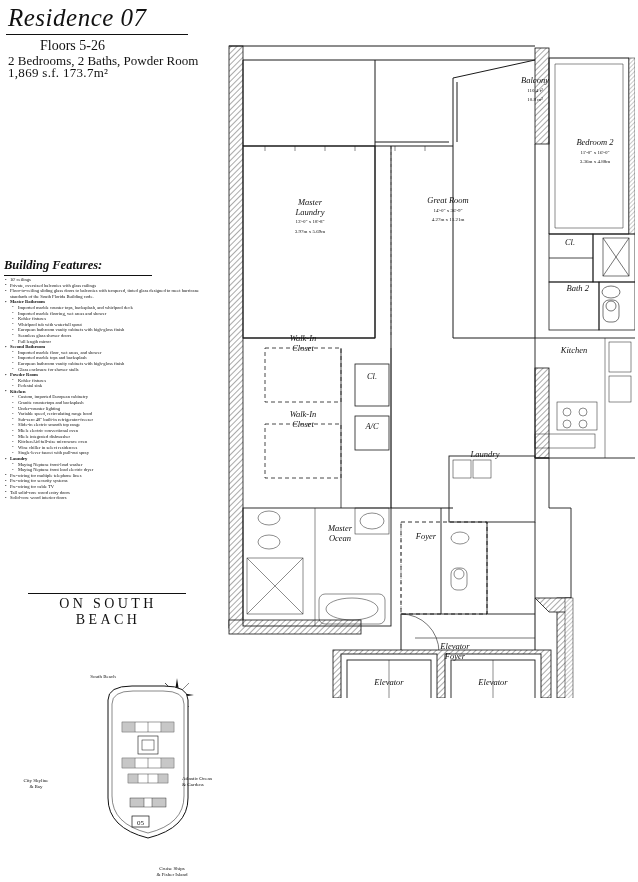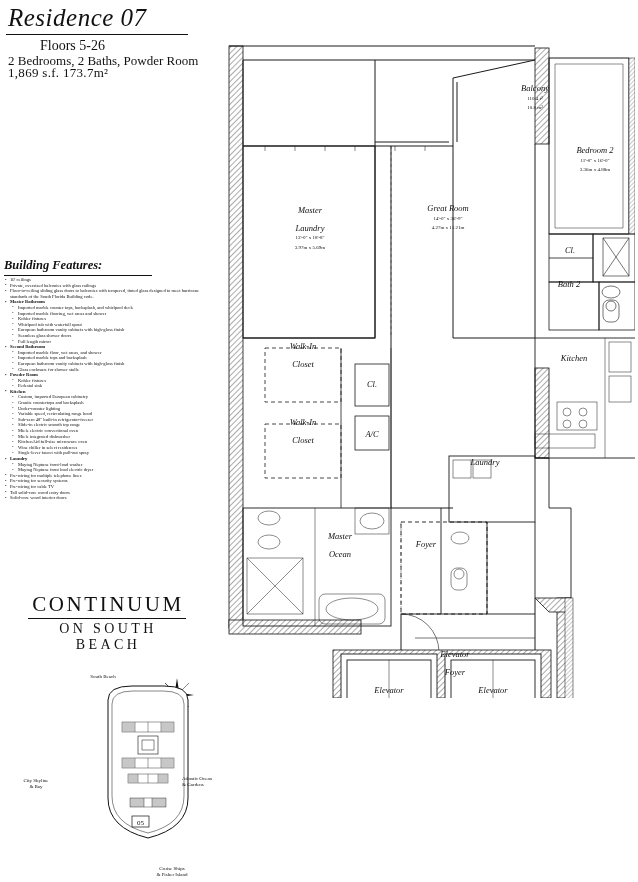--- a/index.html
+++ b/index.html
@@ -31,21 +31,21 @@
   .logo .l2{font-size:14px;letter-spacing:3.4px;}
 
   
   .keyplan{position:absolute;left:60px;top:678px;width:180px;height:200px;}
   .kp-label{position:absolute;font-size:5px;line-height:6px;}
   .compass{position:absolute;left:160px;top:678px;width:34px;height:34px;}
 
   
   #plan{position:absolute;left:205px;top:38px;width:430px;height:660px;}
   .rm{position:absolute;text-align:center;line-height:9.5px;}
-  .rm .n{font-style:italic;font-size:8.5px;margin-top:8px;}
+  .rm .n{font-style:italic;font-size:8.5px;}
   .rm .d{font-size:5px;font-style:normal;}
   .rm .m{font-size:5px;font-style:normal;}
 
   svg{display:block;}
   .w{fill:none;stroke:#1a1a1a;}
 </style>
 </head>
 <body>
 
 <div id="page">
@@ -98,21 +98,20 @@
         <li class="sub">Maytag Neptune front load electric dryer</li>
         <li class="">Pre-wiring for multiple telephone lines</li>
         <li class="">Pre-wiring for security systems</li>
         <li class="">Pre-wiring for cable TV</li>
         <li class="">Tall solid-core wood entry doors</li>
         <li class="">Solid-core wood interior doors</li>
       </ul>
   </div>
 
   <div class="logo">
-    <div class="l1">CONTINUUM</div>
     <div class="rule"></div>
     <div class="l2">ON SOUTH BEACH</div>
   </div>
 
   <div class="compass">
     <svg width="34" height="34" viewBox="0 0 34 34">
       <circle cx="17" cy="17" r="6.5" fill="none" stroke="#111" stroke-width=".6"></circle>
       <path d="M17 0 L19 13 L17 17 L15 13 Z" fill="#111"></path>
       <path d="M17 34 L19 21 L17 17 L15 21 Z" fill="#fff" stroke="#111" stroke-width=".5"></path>
       <path d="M0 17 L13 19 L17 17 L13 15 Z" fill="#fff" stroke="#111" stroke-width=".5"></path>
@@ -390,21 +389,21 @@
     </div>
 
     <div class="rm" style="left:150px;top:384px;width:34px;">
       <div class="n">A/C</div>
     </div>
 
     <div class="rm" style="left:345px;top:200px;width:40px;">
       <div class="n">Cl.</div>
     </div>
 
-    <div class="rm" style="left:344px;top:234px;width:40px;">
+    <div class="rm" style="left:344px;top:246px;width:40px;text-align:right;">
       <div class="n">Bath 2</div>
     </div>
 
     <div class="rm" style="left:340px;top:308px;width:58px;">
       <div class="n">Kitchen</div>
     </div>
 
     <div class="rm" style="left:248px;top:412px;width:64px;">
       <div class="n">Laundry</div>
     </div>

